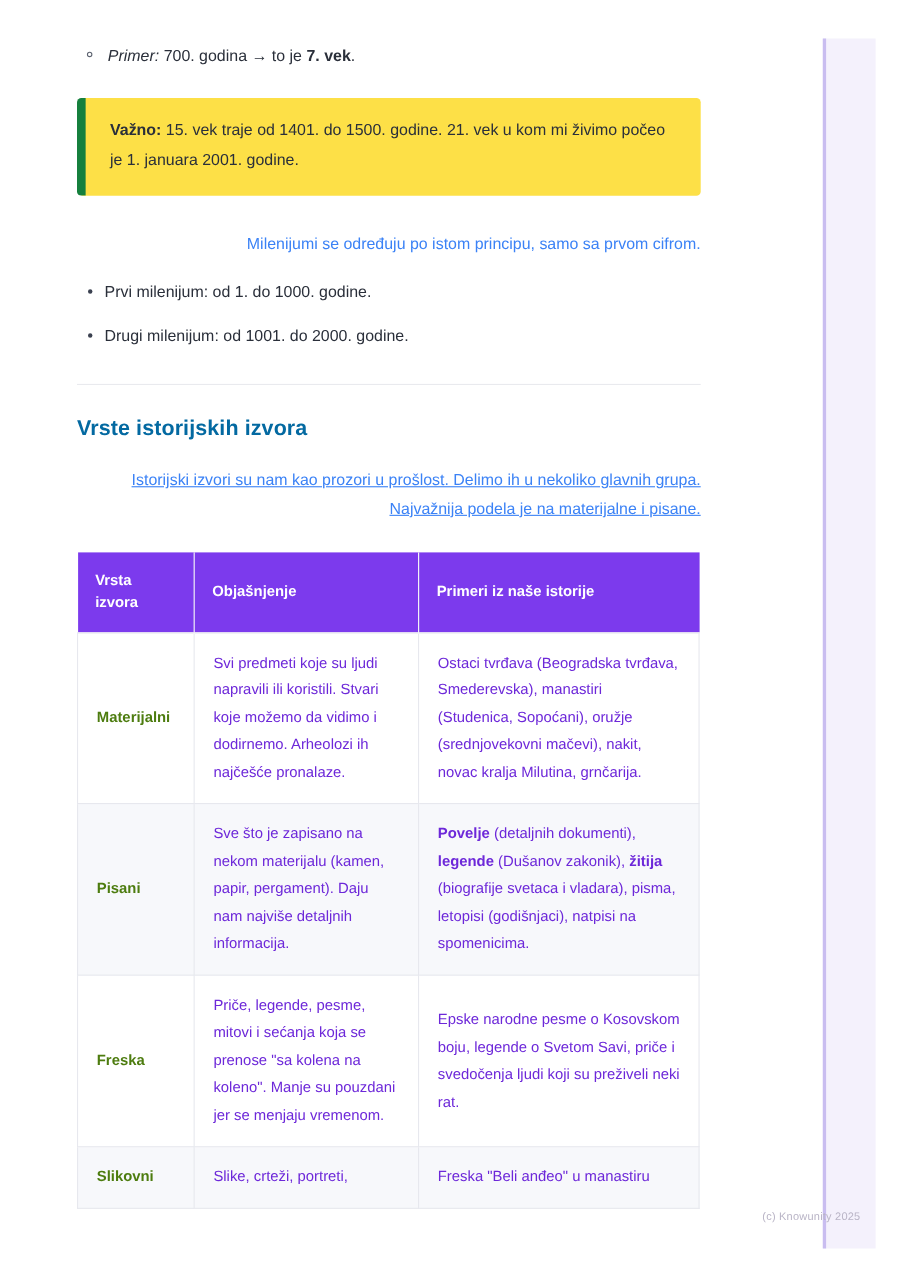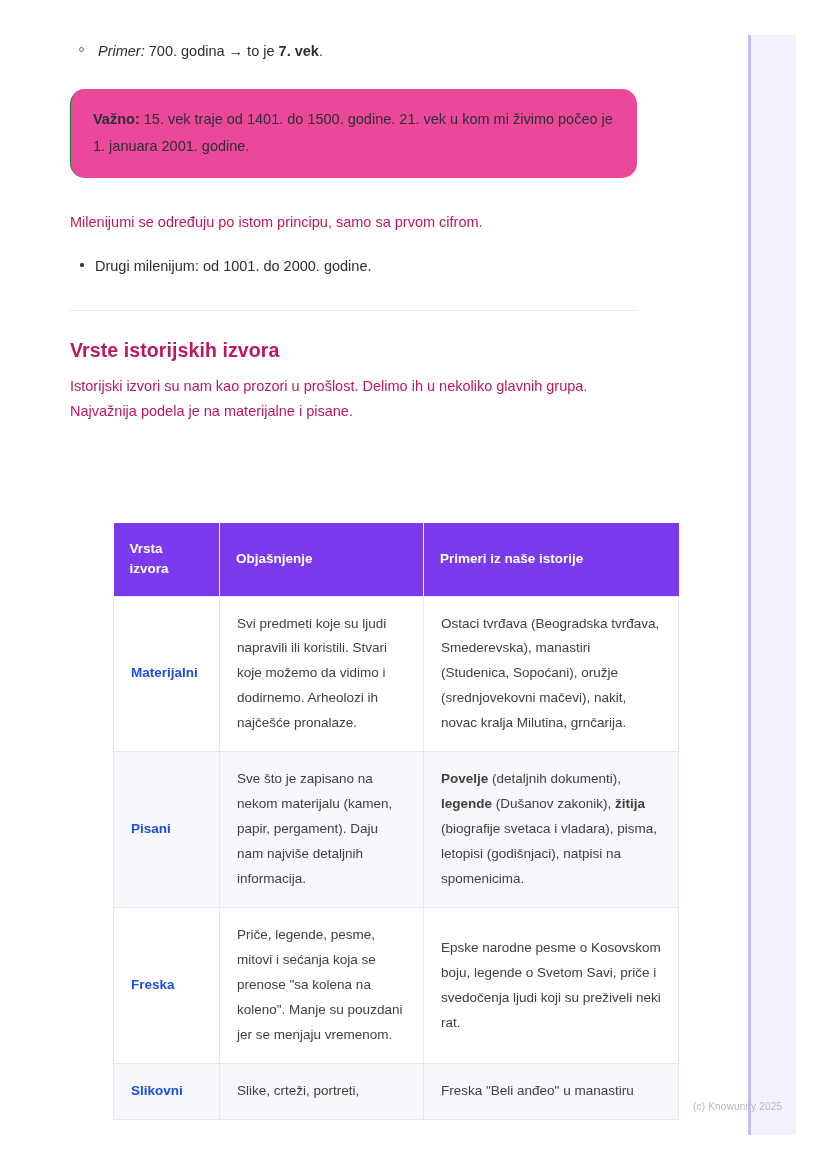--- a/index.html
+++ b/index.html
@@ -54,39 +54,40 @@
     border: 1px solid #5d6370;
     border-radius: 50%;
     box-sizing: border-box;
   }
   .italic { font-style: italic; }
   .bold { font-weight: bold; }
 
   
   .callout {
     position: relative;
-    background: #ec4899;
-    border-left: 1px solid #15803d;
-    border-radius: 15px;
+    background: #fde047;
+    border-left: 8px solid #15803d;
+    border-radius: 4px;
     padding: 17px 22px 18px 22px;
     box-sizing: border-box;
   }
   .callout p {
     margin: 0;
     font-size: 14.5px;
     line-height: 1.85;
     color: #2a2f3a;
   }
 
   
   .para {
     margin: 0;
     font-size: 14.5px;
     line-height: 1.75;
-    color: #be185d;
+    color: #3b82f6;
+    text-align: right;
   }
 
   
   .disc-list {
     margin: 0;
     padding: 0;
     list-style: none;
   }
   .disc-list li {
     position: relative;
@@ -110,21 +111,21 @@
     height: 1px;
     background: #e9eaee;
     width: 567px;
   }
 
   
   .section-heading {
     margin: 0;
     font-size: 19.5px;
     font-weight: bold;
-    color: #be185d;
+    color: #0369a1;
     letter-spacing: 0.1px;
   }
 
   
   .src-table {
     border-collapse: collapse;
     width: 565px;
     table-layout: fixed;
   }
   .src-table th {
@@ -135,45 +136,44 @@
     text-align: left;
     vertical-align: middle;
     padding: 16px 16px;
     border-right: 1px solid #f2f2f7;
     line-height: 1.5;
   }
   .src-table th:last-child { border-right: none; }
   .src-table td {
     font-size: 13.5px;
     line-height: 1.85;
-    color: #404040;
+    color: #6d28d9;
     vertical-align: middle;
     padding: 15px 17px;
     border: 1px solid #e7e8ee;
     box-sizing: border-box;
   }
   .src-table td.type-cell {
     font-weight: bold;
-    color: #1d4ed8;
+    color: #4d7c0f;
   }
   .src-table tbody tr.row-odd td { background: #ffffff; }
   .src-table tbody tr.row-even td { background: #f7f8fb; }
   .col-type { width: 106px; }
   .col-expl { width: 204px; }
   .col-ex   { width: 255px; }
 
   
   .table-clip {
     position: absolute;
     left: 70px;
-    top: 523px;
+    top: 502px;
     width: 567px;
     height: 630px;
     overflow: hidden;
-    margin-left: 43px;
   }
 
   
   .scroll-band {
     position: absolute;
     left: 748px;
     top: 35px;
     width: 48px;
     height: 1100px;
     background: #f4f1fc;
@@ -217,32 +217,33 @@
 
     <div class="callout" style="margin-top:27px;">
       <p><span class="bold">Važno:</span><span> 15. vek traje od 1401. do 1500. godine. 21. vek u kom mi živimo počeo je 1. januara 2001. godine.</span></p>
     </div>
 
     <p class="para" style="margin-top:32px;">Milenijumi se određuju po istom principu, samo sa prvom cifrom.</p>
 
     <ul class="disc-list" style="margin-top:20px;">
       <li style="margin-bottom:17px;">
         <span class="marker-disc"></span>
+        <span>Prvi milenijum: od 1. do 1000. godine.</span>
       </li>
       <li style="margin-bottom:17px;">
         <span class="marker-disc"></span>
         <span>Drugi milenijum: od 1001. do 2000. godine.</span>
       </li>
     </ul>
 
     <div class="divider" style="margin-top:32px;"></div>
 
     <h2 class="section-heading" style="margin-top:28px;">Vrste istorijskih izvora</h2>
 
-    <p class="para" style="margin-top:12px;">Istorijski izvori su nam kao prozori u prošlost. Delimo ih u nekoliko glavnih grupa. Najvažnija podela je na materijalne i pisane.</p>
+    <p class="para" style="margin-top:24px;text-decoration:underline;">Istorijski izvori su nam kao prozori u prošlost. Delimo ih u nekoliko glavnih grupa. Najvažnija podela je na materijalne i pisane.</p>
 
   </div>
 
   <div class="table-clip">
     <table class="src-table">
       <colgroup>
         <col class="col-type">
           <col class="col-expl">
           <col class="col-ex">
       </colgroup>

